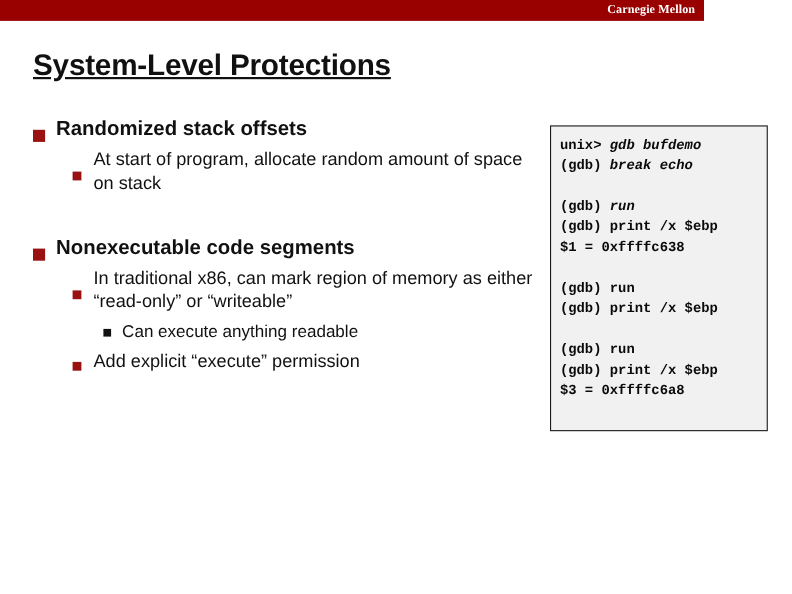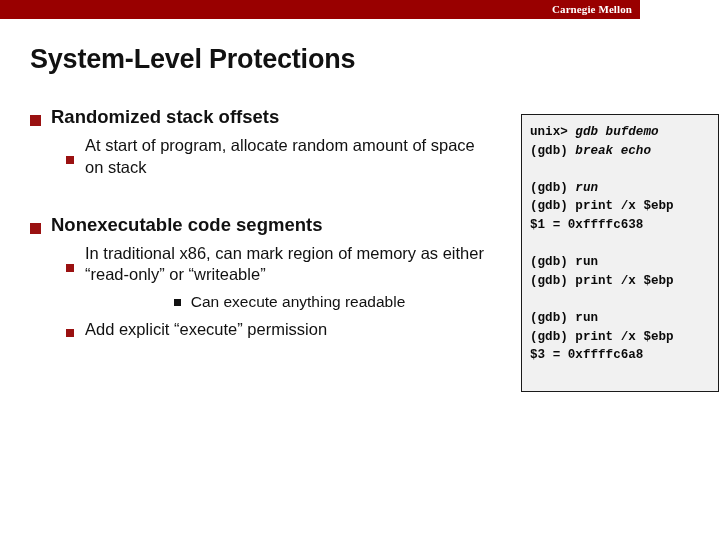--- a/index.html
+++ b/index.html
@@ -41,33 +41,34 @@
   
   .slide-title {
     position: absolute;
     left: 30px;
     top: 44px;
     font-size: 27px;
     font-weight: bold;
     letter-spacing: -0.2px;
     color: #111111;
     white-space: nowrap;
+    text-decoration: underline;
   }
 
   
   .body-col {
     position: absolute;
     left: 30px;
     top: 105px;
     width: 455px;
   }
 
   .b1 {
     display: flex;
-    align-items: center;
+    align-items: flex-end;
     margin-bottom: 2px;
   }
   .b1 .mark {
     width: 11px;
     height: 11px;
     background: #9a1111;
     margin-top: 7px;
     margin-right: 10px;
     flex: 0 0 auto;
   }
@@ -96,42 +97,41 @@
     font-size: 16.5px;
     line-height: 1.32;
     color: #111111;
   }
 
   .b3 {
     display: flex;
     align-items: flex-start;
     margin-left: 64px;
     margin-top: 6px;
-    justify-content: center;
   }
   .b3 .mark {
     width: 7px;
     height: 7px;
     background: #111111;
     margin-top: 7px;
     margin-right: 10px;
     flex: 0 0 auto;
   }
   .b3 .txt {
     font-size: 15.5px;
     line-height: 1.32;
     color: #111111;
   }
 
   .group-gap { height: 34px; }
 
   
   .code-box {
     position: absolute;
-    left: 521px;
+    left: 500px;
     top: 114px;
     width: 198px;
     height: 278px;
     background: #f1f1f1;
     border: 1.5px solid #1a1a1a;
     box-sizing: border-box;
     padding: 8px 0 0 8px;
     overflow: hidden;
   }
   .code-line {

